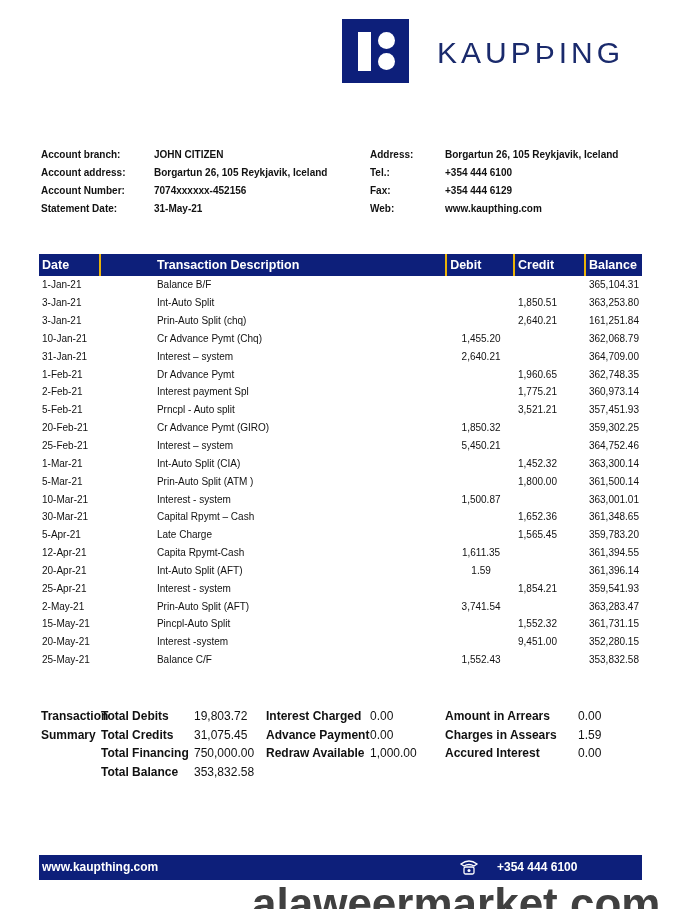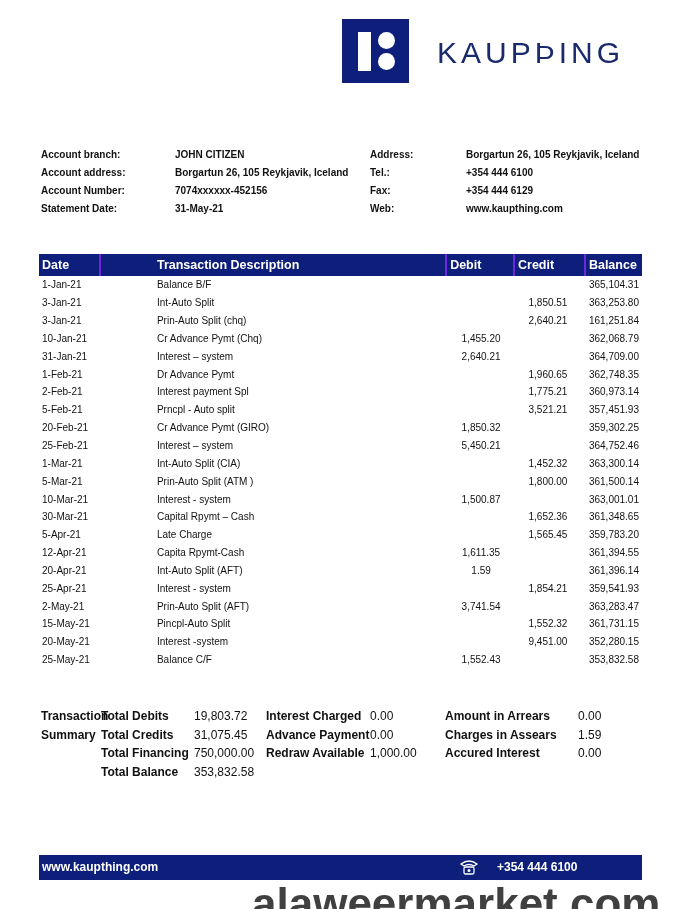--- a/index.html
+++ b/index.html
@@ -12,46 +12,46 @@
   .logo-bar { position: absolute; left: 16px; top: 13px; width: 13px; height: 39px; background: #fff; }
   .logo-dot { position: absolute; left: 36px; width: 17px; height: 17px; border-radius: 50%; background: #fff; }
   .logo-dot.d1 { top: 13px; }
   .logo-dot.d2 { top: 34px; }
   .logo-text {
     position: absolute; left: 95px; top: 17px; font-size: 30px; letter-spacing: 4px;
     color: #1a2a6c; font-weight: normal; white-space: nowrap;
   }
 
   .info { position: absolute; font-size: 10px; font-weight: bold; }
-  .info .row { height: 18px; line-height: 18px; display: flex; gap: 21px; }
+  .info .row { height: 18px; line-height: 18px; display: flex; }
   .info-left { left: 41px; top: 146px; }
   .info-left .lbl { width: 113px; }
   .info-right { left: 370px; top: 146px; }
   .info-right .lbl { width: 75px; }
 
   .txn-table {
     position: absolute; left: 39px; top: 254px; width: 603px;
     border-collapse: separate; border-spacing: 0; font-size: 10px;
   }
   .txn-table th {
     background: #0d1f7a; color: #fff; font-size: 12.5px; font-weight: bold;
-    height: 22px; padding: 0 3px; text-align: left; border-right: 2px solid #6d28d9;
+    height: 22px; padding: 0 3px; text-align: left; border-right: 2px solid #eab308;
   }
   .txn-table th:last-child { border-right: none; }
   .txn-table th.c-desc { padding-left: 56px; }
   .txn-table th.num { text-align: left; }
   .txn-table td { height: 17.85px; padding: 0 3px; white-space: nowrap; }
   .c-date { width: 54px; }
   .c-desc { width: 286px; }
   .c-debit { width: 60px; }
   .c-credit { width: 60px; }
   .c-bal { width: 50px; }
   td.c-desc { padding-left: 56px; }
   td.c-debit { text-align: center; }
-  td.c-credit { text-align: center; padding-right: 8px; }
+  td.c-credit { text-align: left; padding-right: 8px; }
   td.c-bal { text-align: center; }
 
   .summary { position: absolute; top: 707px; font-size: 12px; }
   .summary .row { height: 18.5px; line-height: 18.5px; display: flex; white-space: nowrap; }
   .sum-title { left: 41px; font-weight: bold; }
   .sum-col1 { left: 101px; }
   .sum-col1 .lbl { width: 93px; font-weight: bold; }
   .sum-col2 { left: 266px; }
   .sum-col2 .lbl { width: 104px; font-weight: bold; }
   .sum-col3 { left: 445px; }

